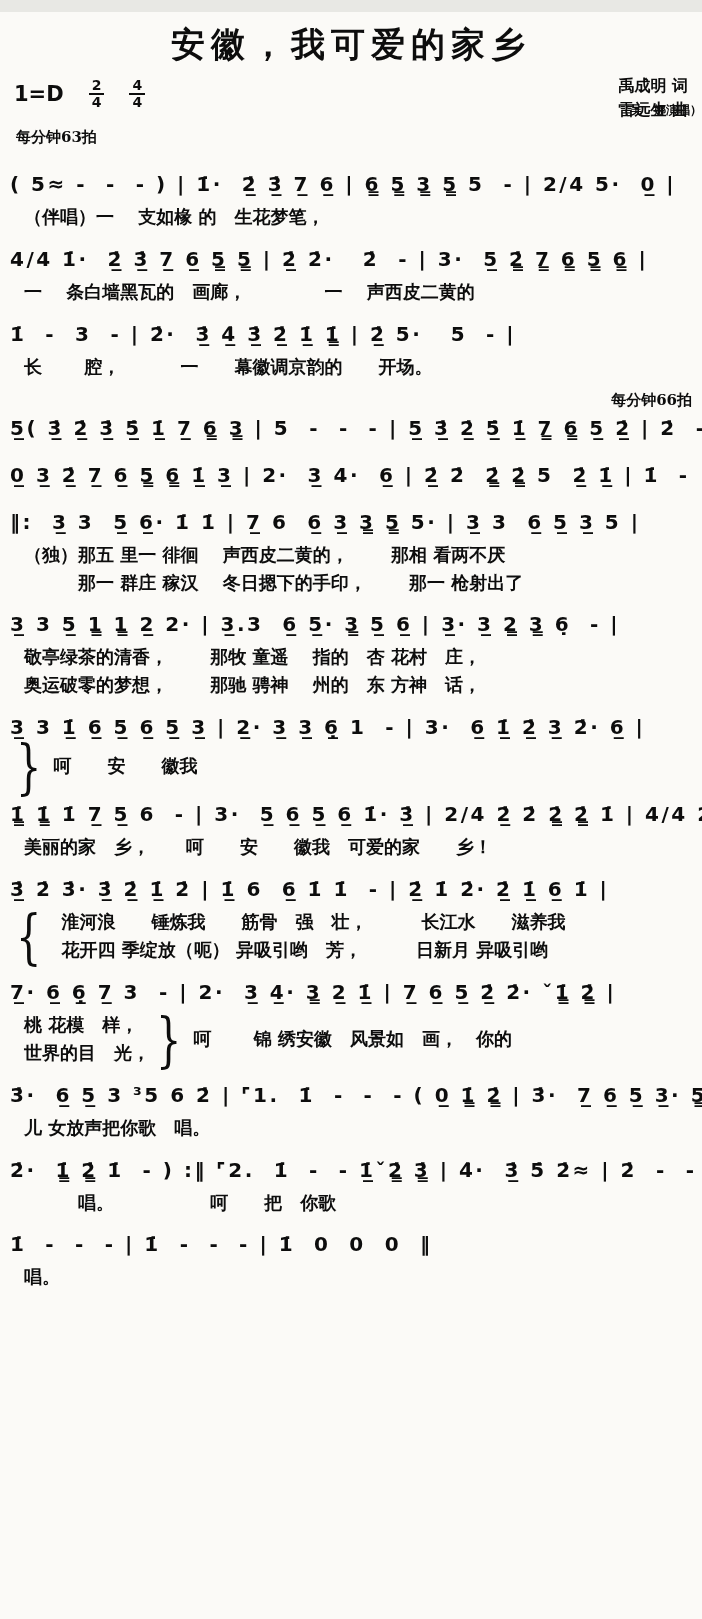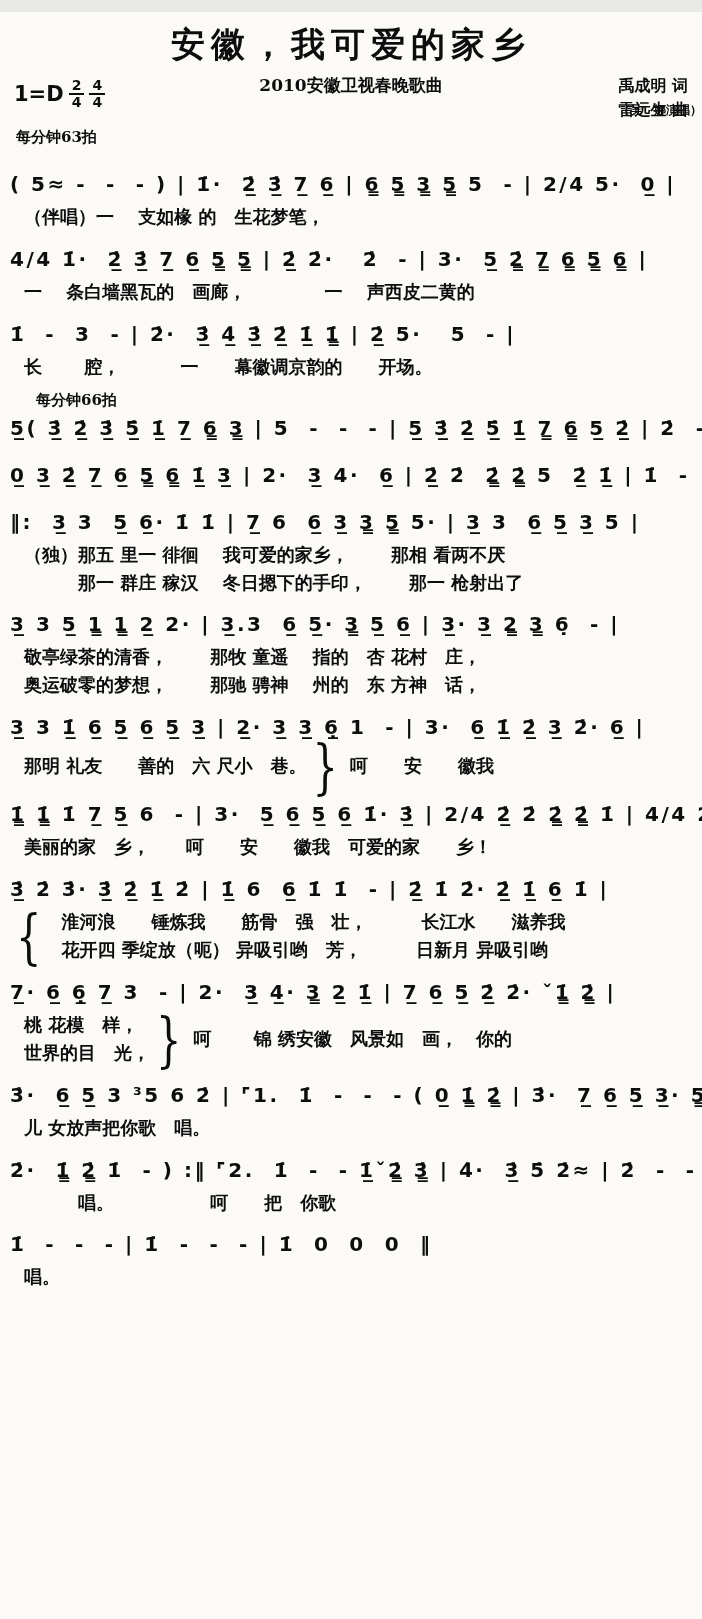--- a/index.html
+++ b/index.html
@@ -32,21 +32,21 @@
     font-family:"DejaVu Serif","Liberation Serif",serif;
   }
   .credits{
     position:absolute;right:14px;top:62px;
     text-align:right;font-size:16px;font-weight:700;line-height:1.5;
     font-family:"DejaVu Serif","Liberation Serif",serif;
   }
   .keysig{
     position:absolute;left:14px;top:66px;
     font-size:21px;font-weight:700;
-    display:flex;align-items:center;gap:5px;
+    display:flex;align-items:center;gap:25px;
   }
   .frac{display:inline-flex;flex-direction:column;align-items:center;
     font-size:14px;line-height:1.05;font-weight:700;}
   .frac .num{border-bottom:2px solid #0d0d0d;padding:0 3px;}
   .frac .den{padding:0 3px;}
   .tempo{
     font-size:15px;font-weight:700;
     font-family:"DejaVu Serif","Liberation Serif",serif;
   }
   .tempo-first{position:absolute;left:16px;top:116px;}
@@ -66,30 +66,29 @@
     padding-left:14px;
   }
   .lyr-row{display:flex;align-items:center;}
   .brace{
     font-size:40px;font-weight:400;
     transform:scaleY(1.5);
     padding:0 6px;line-height:1;
     font-family:"DejaVu Serif","Liberation Serif",serif;
   }
   .side{padding-left:6px;}
-  .tempo-inline{margin:2px 0 0 26px;}
+  .tempo-inline{margin:2px 0 0 26px;text-align:right;}
 </style>
 </head>
 <body>
 
 <div class="page">
 
   <div class="header">
     <div class="title">安徽，我可爱的家乡</div>
-    <div class="subtitle">2010安徽卫视春晚歌曲</div>
     <div class="performer">（吴　娜演唱）</div>
     <div class="credits">
       <div>禹成明 词</div>
       <div>雷远生 曲</div>
     </div>
     <div class="keysig">
       <span>1=D</span>
       <span class="frac">
         <span class="num">2</span>
         <span class="den">4</span>
@@ -123,35 +122,34 @@
       <div class="tempo tempo-inline">每分钟66拍</div>
       <div class="notes">5̲( 3̲̇ 2̲̇ 3̲̇ 5̲̇ 1̲̇ 7̲ 6̳ 3̳ | 5  -  -  - | 5̲ 3̲̇ 2̲̇ 5̲̇ 1̲̇ 7̳ 6̳ 5̲ 2̲̇ | 2̇  -  -  - |</div>
     </section>
 
     <section class="system">
       <div class="notes">0̲ 3̲ 2̲̇ 7̲ 6̲ 5̳ 6̳ 1̲̇ 3̲ | 2·  3̲ 4·  6̲ | 2̲̇ 2̇  2̳̇ 2̳̇ 5  2̲̇ 1̲̇ | 1̇  -  -  - ) |</div>
     </section>
 
     <section class="system">
       <div class="notes">‖:  3̲ 3  5̲ 6̲· 1̇ 1̇ | 7̲ 6  6̲ 3̲ 3̳ 5̳ 5· | 3̲ 3  6̲ 5̲ 3̲ 5 |</div>
-      <div class="lyric">（独）那五 里一 徘徊　 我可爱的家乡，　　 那相 看两不厌</div>
+      <div class="lyric">（独）那五 里一 徘徊　 声西皮二黄的，　　 那相 看两不厌</div>
       <div class="lyric">　　　那一 群庄 稼汉　 冬日摁下的手印，　　 那一 枪射出了</div>
     </section>
 
     <section class="system">
       <div class="notes">3̲ 3 5̲ 1̳ 1̳ 2̲ 2· | 3̲.3  6̲ 5̲· 3̳ 5̲ 6̲ | 3̲· 3̲ 2̳ 3̳ 6̣  - |</div>
       <div class="lyric">敬亭绿茶的清香，　　 那牧 童遥　 指的　杏 花村　庄，</div>
       <div class="lyric">奥运破零的梦想，　　 那驰 骋神　 州的　东 方神　话，</div>
     </section>
 
     <section class="system">
       <div class="notes">3̲ 3 1̲̇ 6̲ 5̲ 6̲ 5̲ 3̲ | 2̲· 3̲ 3̲ 6̣̲ 1  - | 3·  6̲ 1̲̇ 2̲̇ 3̲ 2̇· 6̲ |</div>
       <div class="lyr-row">
         <div class="col">
-          <div class="lyric">那明 礼友　　善的　六 尺小　巷。</div>
         </div>
         <div class="brace">}</div>
         <div class="side lyric">呵　　安　　徽我</div>
       </div>
     </section>
 
     <section class="system">
       <div class="notes">1̳̇ 1̳̇ 1̇ 7̲ 5̲ 6  - | 3·  5̲ 6̲ 5̲ 6̲ 1̇· 3̲̇ | 2/4 2̲̇ 2̇ 2̳̇ 2̳̇ 1̇ | 4/4 2̇  -  - 2̲̇ 0̲ |</div>
       <div class="lyric">美丽的家　乡，　　呵　　安　　徽我　可爱的家　　乡！</div>
     </section>

